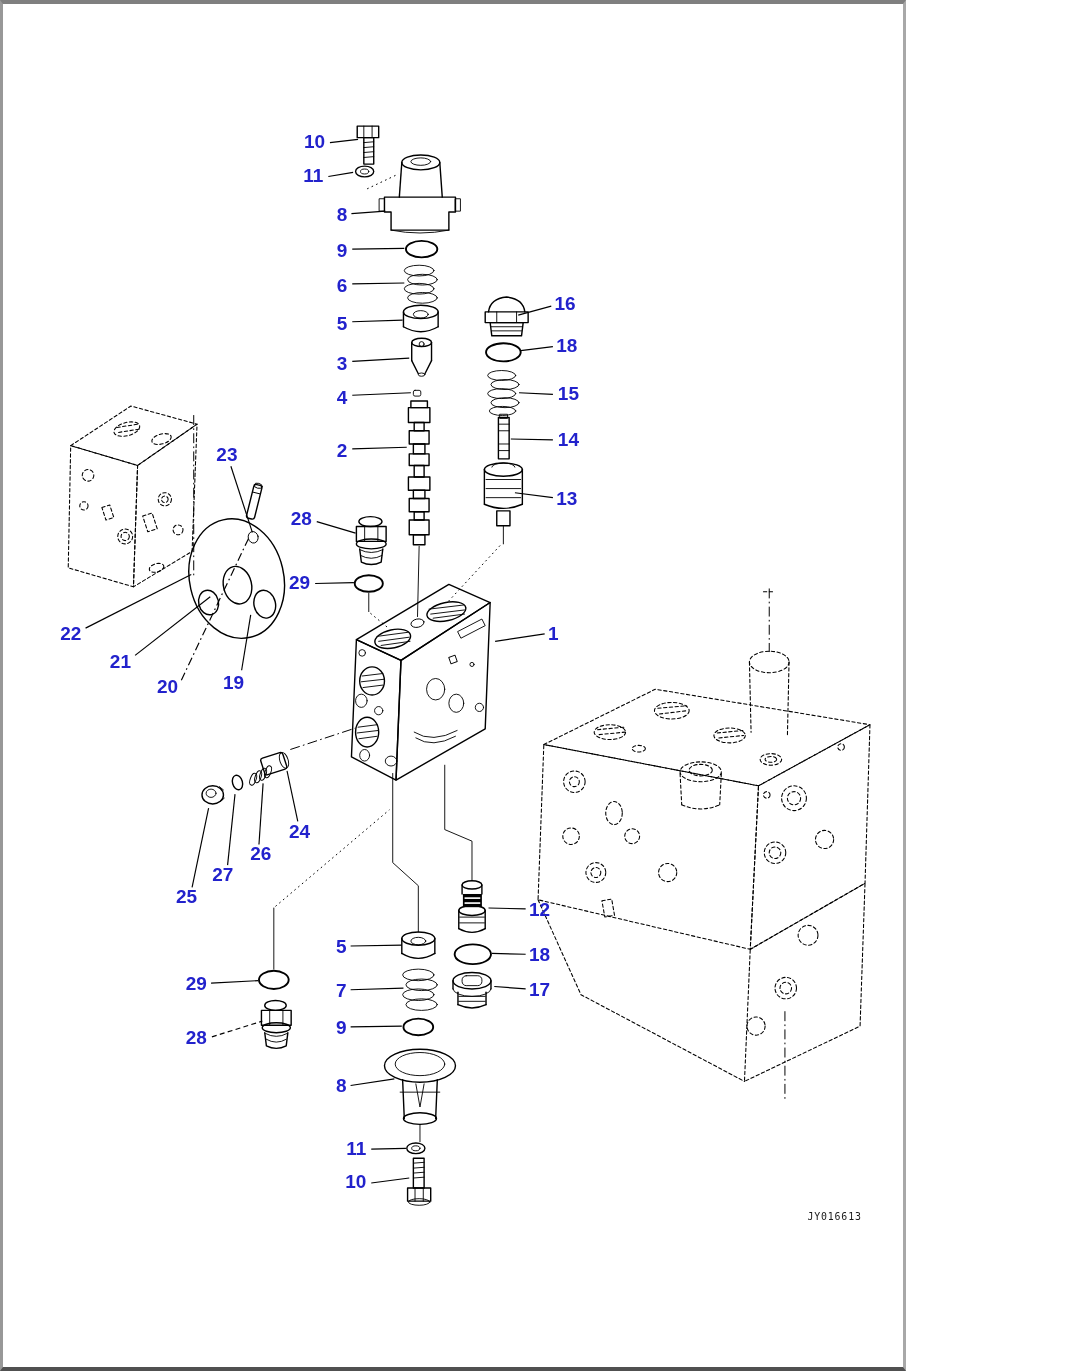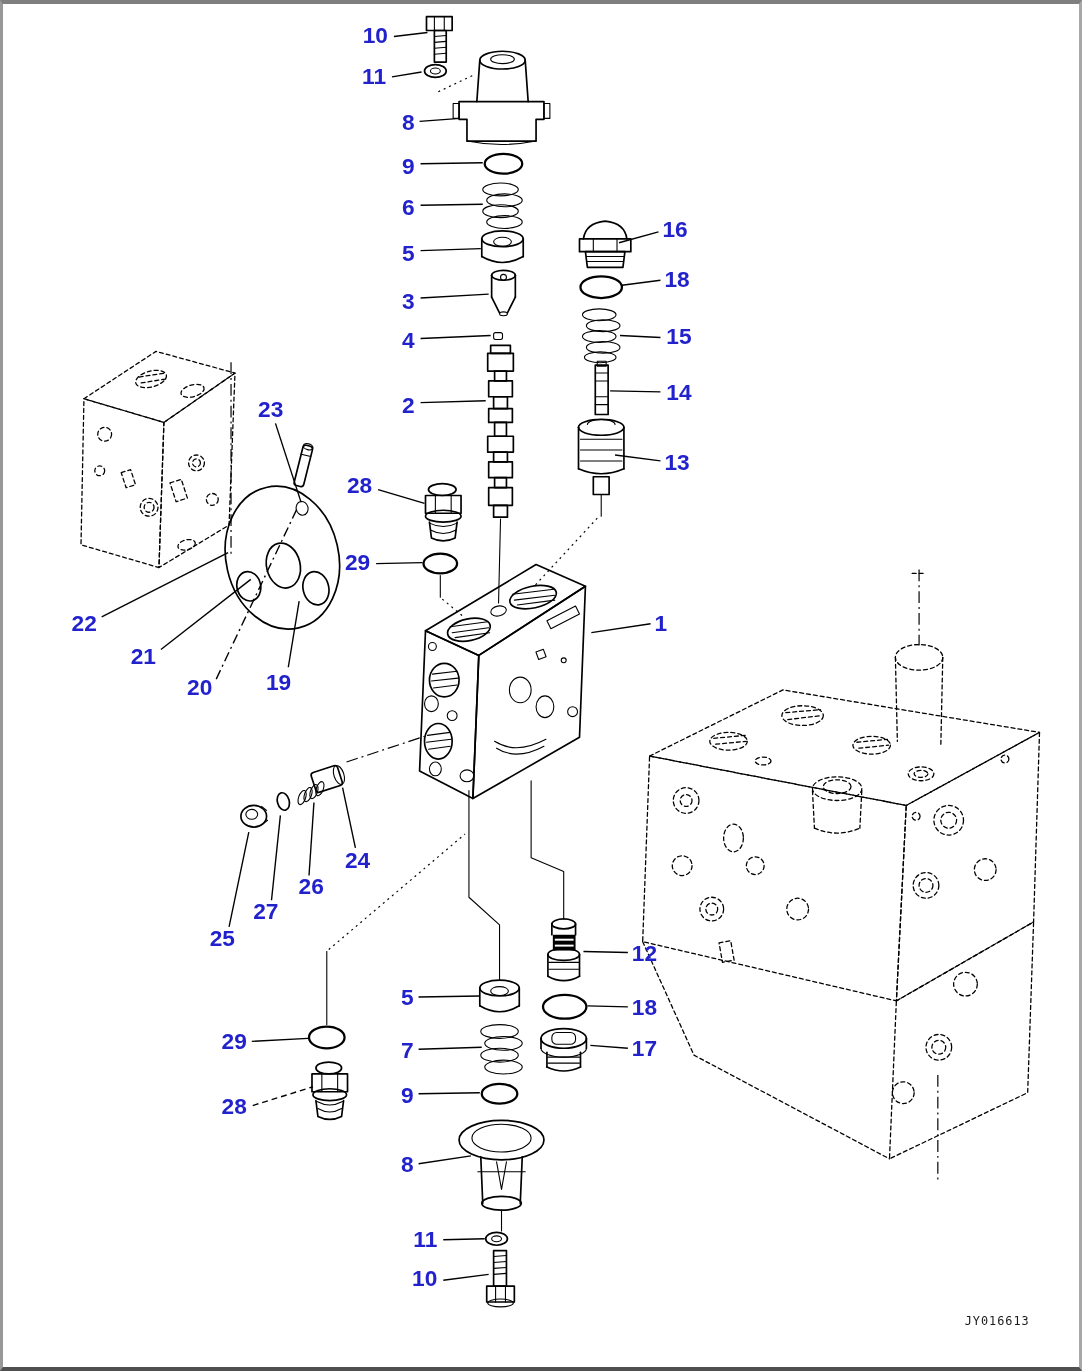--- a/index.html
+++ b/index.html
@@ -1,16 +1,16 @@
 <!DOCTYPE html>
 <html><head>
 <meta charset="utf-8">
 <style>
   html,body{margin:0;padding:0;background:#fff;}
-  .page{position:relative;width:1082px;height:1371px;box-sizing:border-box;background:#fff;
+  .page{position:relative;width:906px;height:1371px;box-sizing:border-box;background:#fff;
         border-top:4px solid #7f7f7f;border-left:3px solid #989898;
         border-right:3px solid #a8a8a8;border-bottom:4px solid #505050;overflow:hidden;}
   svg{display:block;width:100%;height:100%;}
   .ln{fill:none;stroke:#000;stroke-width:1.7;stroke-linecap:round;stroke-linejoin:round;}
   .thin{stroke-width:1.1;}
   .thick{stroke-width:2.3;}
   .dash{fill:none;stroke:#000;stroke-width:1.3;stroke-dasharray:4 3;stroke-linecap:round;stroke-linejoin:round;}
   .dot{fill:none;stroke:#000;stroke-width:1.2;stroke-dasharray:2 4;}
   .dashdot{fill:none;stroke:#000;stroke-width:1.2;stroke-dasharray:12 4 2 4;}
   .callout-text{font-family:"Liberation Sans",sans-serif;font-weight:bold;font-size:23px;}

